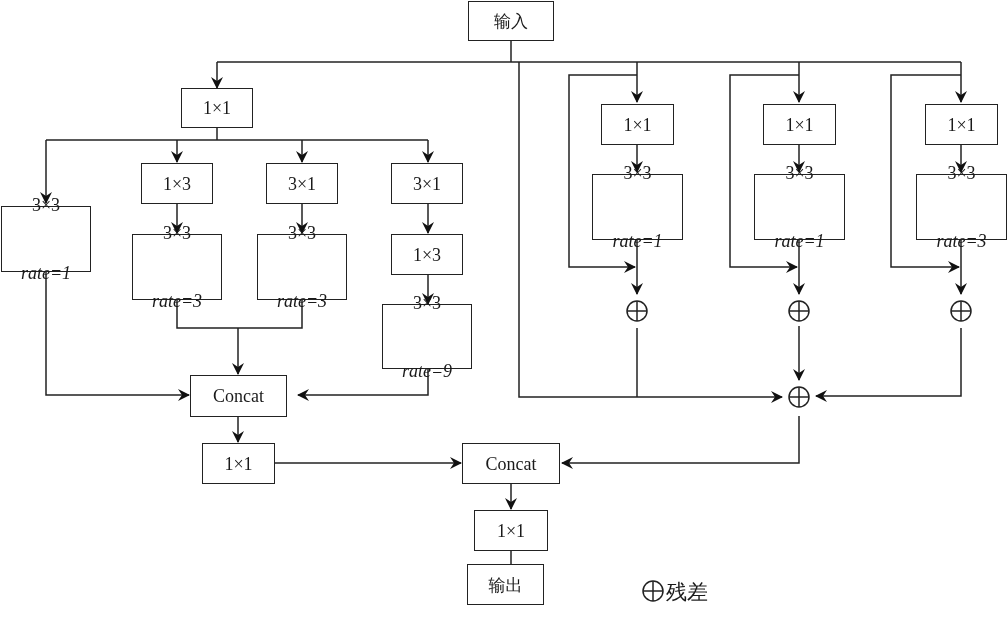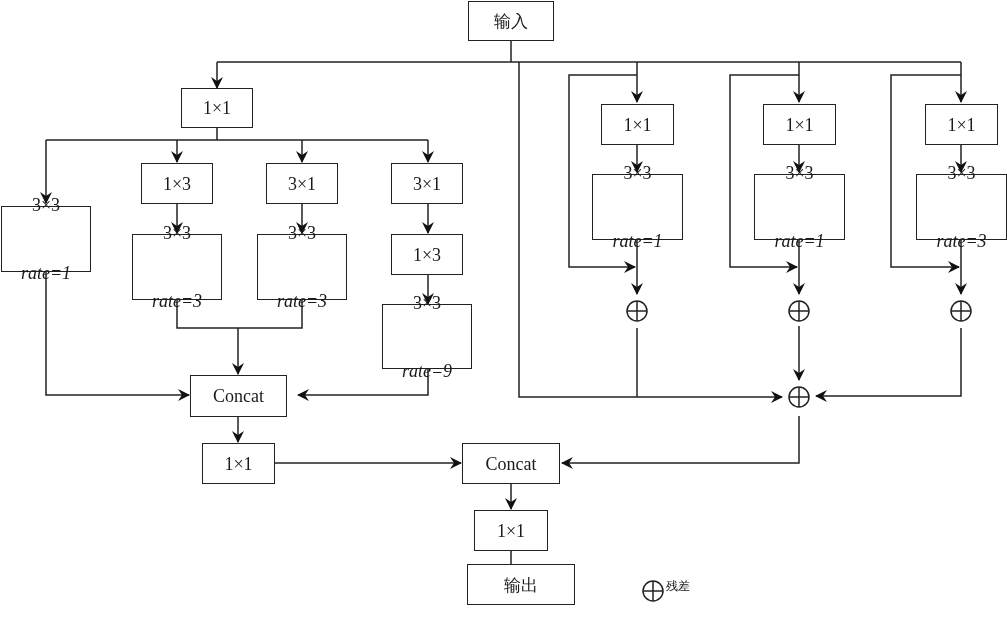--- a/index.html
+++ b/index.html
@@ -5,21 +5,21 @@
   html, body { margin: 0; padding: 0; background: #ffffff; }
   body { width: 1007px; height: 618px; position: relative; overflow: hidden;
          font-family: "Liberation Serif", "DejaVu Serif", serif; color: #1a1a1a; }
   svg { position: absolute; left: 0; top: 0; }
   .box { position: absolute; border: 1.5px solid #222; background: #fff; box-sizing: border-box;
          display: flex; flex-direction: column; align-items: center; justify-content: center;
          font-size: 18px; line-height: 24px; text-align: center; }
   .box .rate { font-style: italic; margin-top: 44px; }
   .cjk { font-family: "DejaVu Sans", sans-serif; font-size: 17px; }
   .legend { position: absolute; left: 640px; top: 576px; display: flex; align-items: center; gap: 4px; }
-  .legend-label { font-family: "DejaVu Sans", sans-serif; font-size: 12px; }
+  .legend-label { font-family: "DejaVu Sans", sans-serif; font-size: 21px; }
 </style>
 </head>
 <body>
 
 <svg width="1007" height="618">
   <defs>
     <marker id="ah" viewBox="0 0 12 12" refX="11" refY="6" markerWidth="12" markerHeight="12" orient="auto" markerUnits="userSpaceOnUse">
       <path d="M0,0 L12,6 L0,12 L4,6 Z" fill="#111"></path>
     </marker>
   </defs>
@@ -175,19 +175,19 @@
     <span>3×3</span>
     <span class="rate">rate=3</span>
   </div>
 
 <div class="box" style="left:462px;top:443px;width:98px;height:41px;">
     <span>Concat</span>
   </div>
 <div class="box" style="left:474px;top:510px;width:74px;height:41px;">
     <span>1×1</span>
   </div>
-<div class="box cjk" style="left:467px;top:564px;width:108px;height:41px;">
+<div class="box cjk" style="left:467px;top:564px;width:77px;height:41px;">
     <span>输出</span>
   </div>
 
 <div class="legend" style="left:666px;top:578px;">
   <span class="legend-label">残差</span>
 </div>
 
 </body></html>

